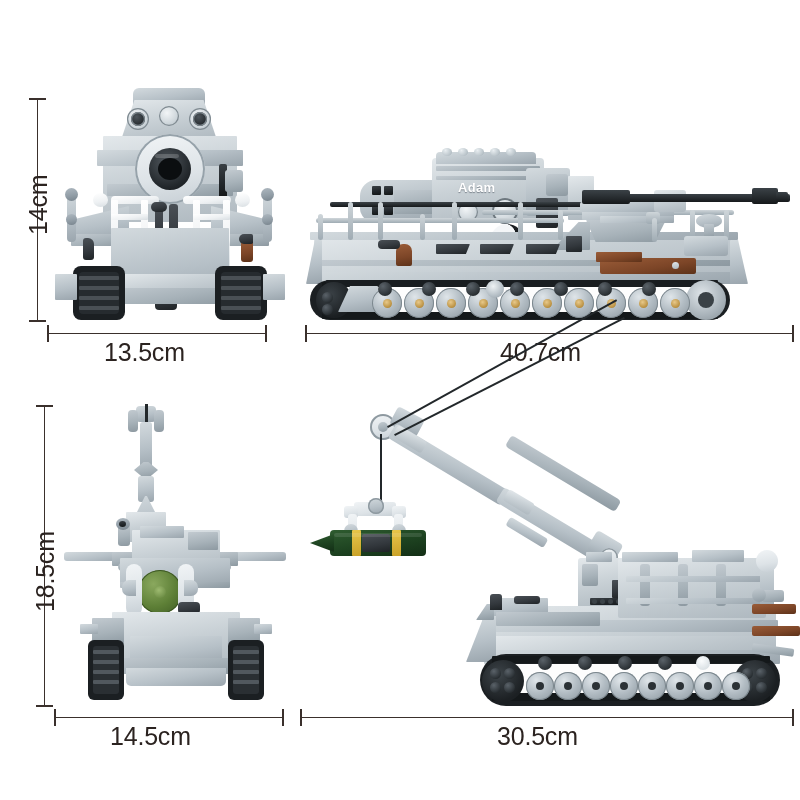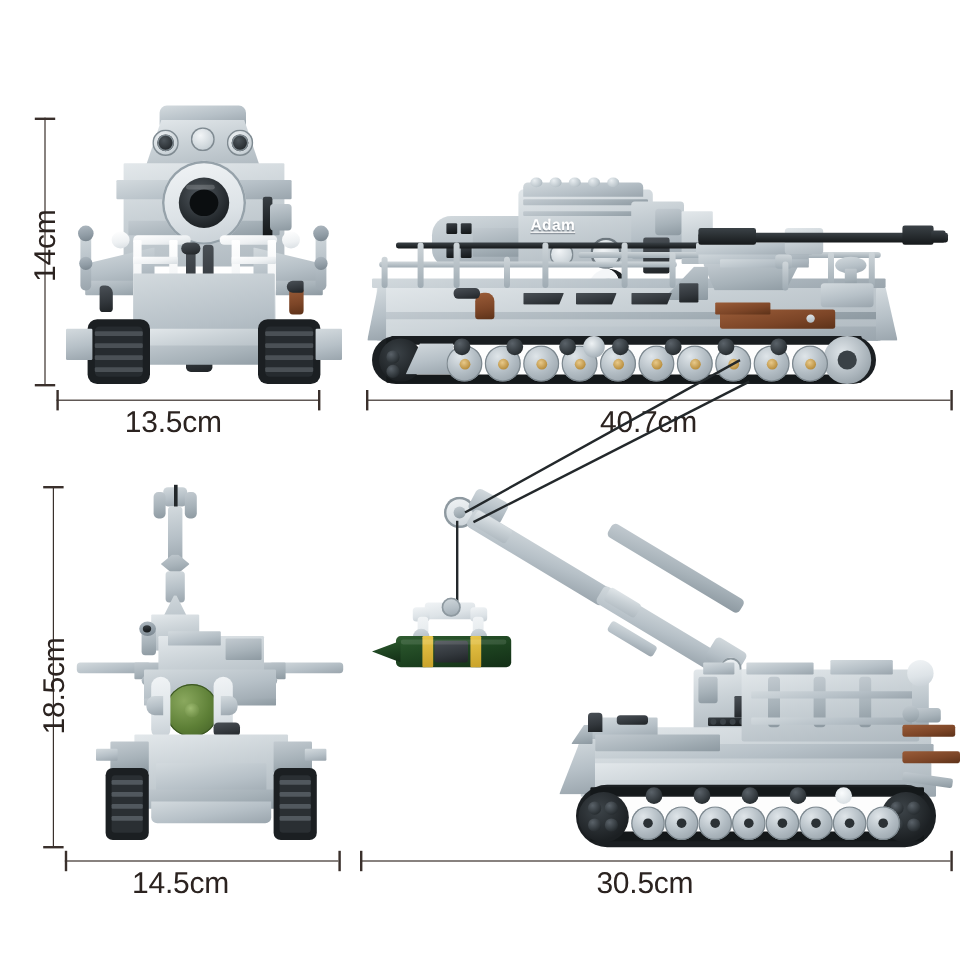--- a/index.html
+++ b/index.html
@@ -181,21 +181,21 @@
 
     <div class="pc g1" style="left:132px;top:18px;width:112px;height:64px;border-radius:4px;"></div>
     <div class="pc g2" style="left:136px;top:12px;width:100px;height:12px;border-radius:4px 4px 0 0;"></div>
     <div class="stud" style="left:142px;top:8px;width:10px;height:8px;"></div>
     <div class="stud" style="left:158px;top:8px;width:10px;height:8px;"></div>
     <div class="stud" style="left:174px;top:8px;width:10px;height:8px;"></div>
     <div class="stud" style="left:190px;top:8px;width:10px;height:8px;"></div>
     <div class="stud" style="left:206px;top:8px;width:10px;height:8px;"></div>
     <div class="pc g3" style="left:136px;top:26px;width:104px;height:5px;"></div>
     <div class="pc g3" style="left:136px;top:36px;width:104px;height:4px;"></div>
-    <div class="name-plate" style="left:142px;top:40px;text-decoration:underline;">Adam</div>
+    <div class="name-plate" style="left:158px;top:40px;">Adam</div>
 
     <div class="pc g2" style="left:226px;top:28px;width:44px;height:48px;border-radius:3px;"></div>
     <div class="pc g3" style="left:246px;top:34px;width:22px;height:22px;border-radius:3px;"></div>
     <div class="pc g1" style="left:268px;top:36px;width:26px;height:44px;"></div>
     <div class="pc dk" style="left:236px;top:58px;width:22px;height:30px;border-radius:2px;"></div>
 
     <div class="emblem" style="left:158px;top:62px;width:20px;height:20px;"></div>
     <div class="emblem" style="left:192px;top:58px;width:26px;height:26px;
          box-shadow:0 0 0 2px #6d777e inset;"></div>
     <div class="pc rnd" style="left:190px;top:84px;width:34px;height:34px;

